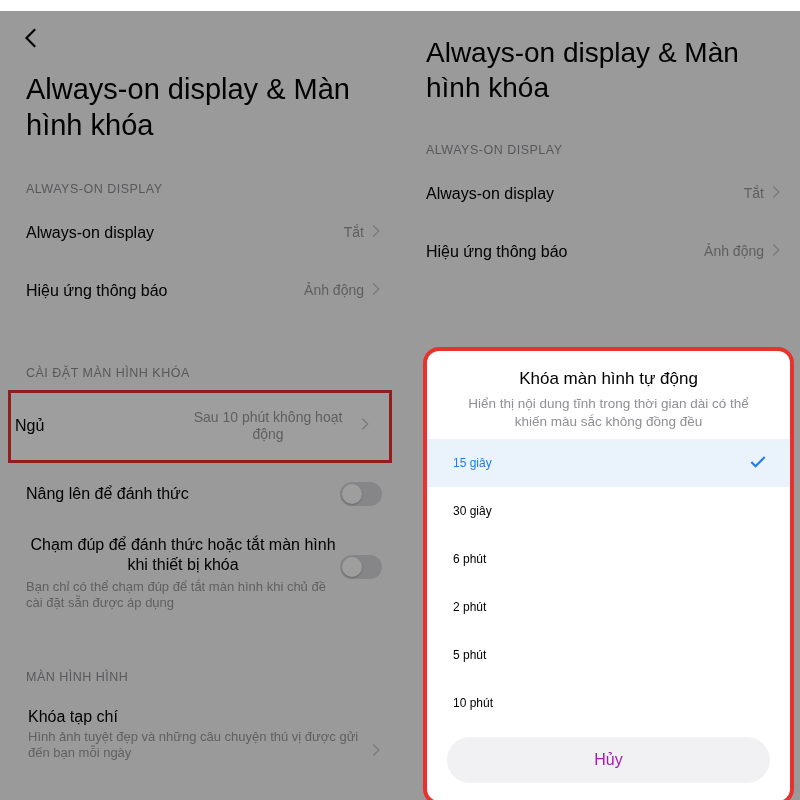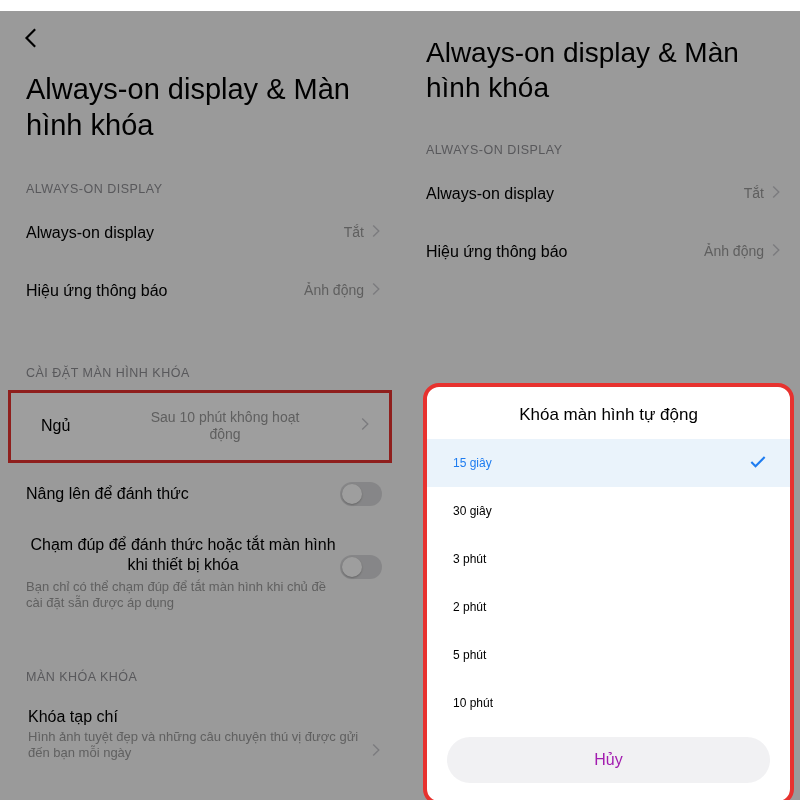--- a/index.html
+++ b/index.html
@@ -77,21 +77,21 @@
       <div class="val">Ảnh động</div>
       <span class="chev"><svg viewBox="0 0 12 20">
             <path d="M2 2l8 8-8 8"></path>
           </svg></span>
     </div>
 
     <div class="divider-space"></div>
     <div class="section-label">CÀI ĐẶT MÀN HÌNH KHÓA</div>
 
     <div class="highlight-wrap">
-      <div class="row" style="padding-left:30px;gap:43px;">
+      <div class="row" style="padding-left:4px;">
         <div class="main">
             <div class="name">Ngủ</div>
           </div>
         <div class="val">Sau 10 phút không hoạt động</div>
         <span class="chev"><svg viewBox="0 0 12 20">
               <path d="M2 2l8 8-8 8"></path>
             </svg></span>
       </div>
     </div>
 
@@ -108,21 +108,21 @@
       <div class="main">
         <div class="name" style="line-height:1.3;text-align:center;">Chạm đúp để đánh thức hoặc tắt màn hình khi thiết bị khóa</div>
         <div class="sub">Bạn chỉ có thể chạm đúp để tắt màn hình khi chủ đề cài đặt sẵn được áp dụng</div>
       </div>
       <div class="toggle" style="margin-top:20px;">
           <div class="knob"></div>
         </div>
     </div>
 
     <div class="divider-space"></div>
-    <div class="section-label">MÀN KHÓA KHÓA</div>
+    <div class="section-label">MÀN HÌNH HÌNH</div>
 
     <div class="row" style="align-items:flex-end;padding-left:28px;">
       <div class="main">
         <div class="name">Khóa tạp chí</div>
         <div class="sub">Hình ảnh tuyệt đẹp và những câu chuyện thú vị được gửi đến bạn mỗi ngày</div>
       </div>
       <span class="chev" style="margin-top:18px;"><svg viewBox="0 0 12 20">
             <path d="M2 2l8 8-8 8"></path>
           </svg></span>
     </div>
@@ -153,33 +153,34 @@
       <span class="chev"><svg viewBox="0 0 12 20">
             <path d="M2 2l8 8-8 8"></path>
           </svg></span>
     </div>
 
     <div class="dim-overlay"></div>
 
     <div class="sheet-outline">
       <div class="sheet-head">
         <div class="sheet-title">Khóa màn hình tự động</div>
+        <div class="sheet-sub">Hiển thị nội dung tĩnh trong thời gian dài có thể khiến màu sắc không đồng đều</div>
       </div>
 
       <div class="opt selected">
         <span>15 giây</span>
         <span class="check"><svg viewBox="0 0 24 24">
               <path d="M4 12l5 5L20 6"></path>
             </svg></span>
       </div>
       <div class="opt">
         <span>30 giây</span>
       </div>
       <div class="opt">
-        <span>3 phút</span>
+        <span>6 phút</span>
       </div>
       <div class="opt">
         <span>2 phút</span>
       </div>
       <div class="opt">
         <span>5 phút</span>
       </div>
       <div class="opt">
         <span>10 phút</span>
       </div>

